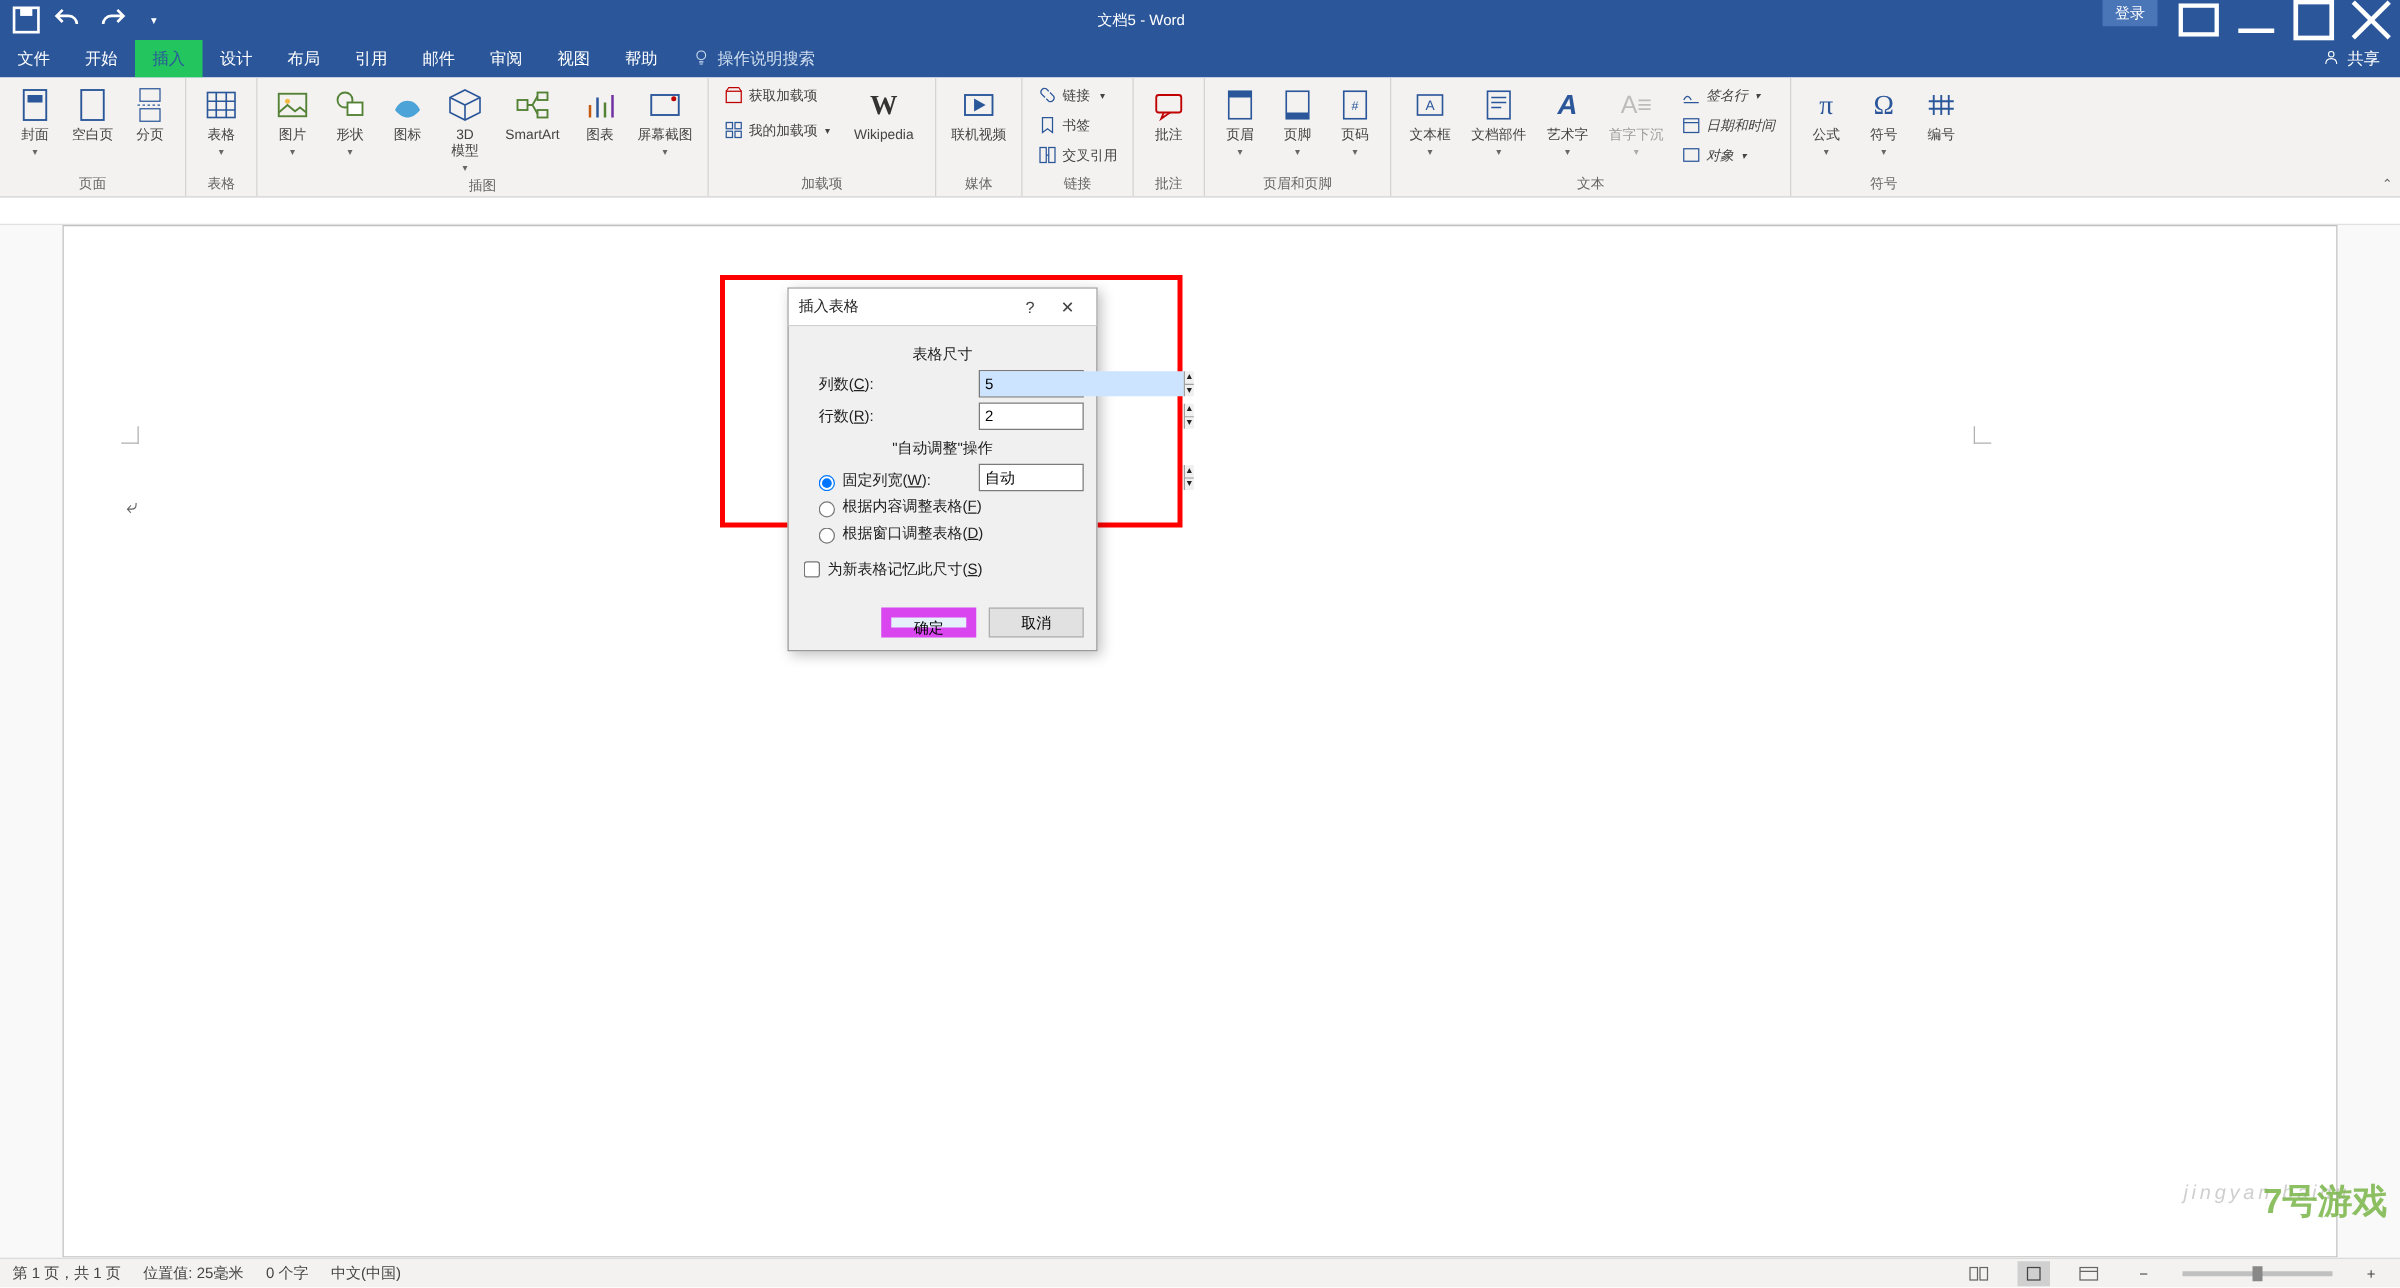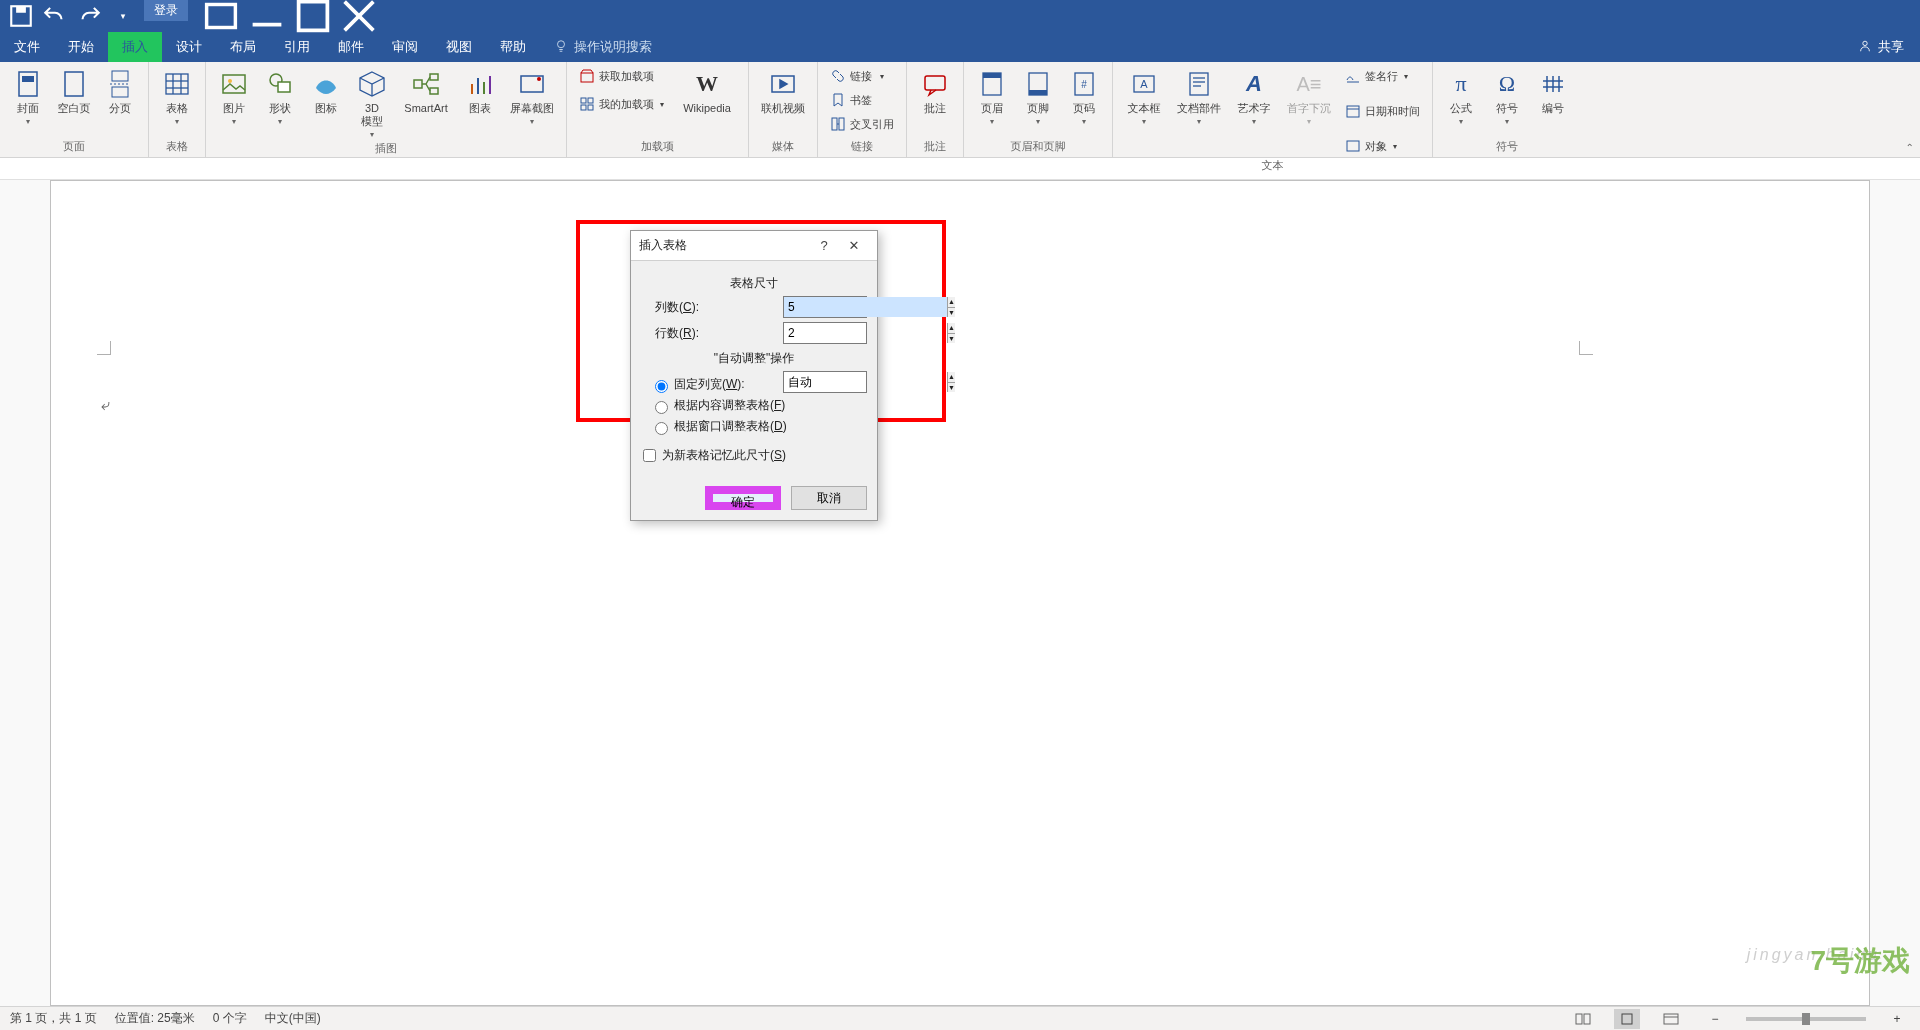--- a/index.html
+++ b/index.html
@@ -105,20 +105,21 @@
           <path d="M12 10a4 4 0 0 0-4-4H3m2-3L2 6l3 3" stroke-width="1.3"></path>
         </svg>
       </div>
     <div class="qat-btn">
         <svg viewBox="0 0 16 16">
           <path d="M4 10a4 4 0 0 1 4-4h5m-2-3 3 3-3 3" stroke-width="1.3"></path>
         </svg>
       </div>
     <div class="qat-btn" style="font-size:9px;">▾</div>
   </div>
+  <div class="title-center">文档5 - Word</div>
   <div class="win-controls">
     <div class="login-btn">登录</div>
     <div class="win-btn">
         <svg viewBox="0 0 16 16">
           <rect x="3" y="4" width="10" height="8" stroke-width="1.2"></rect>
         </svg>
       </div>
     <div class="win-btn">
         <svg viewBox="0 0 16 16">
           <line x1="3" y1="11" x2="13" y2="11" stroke-width="1.3"></line>
@@ -460,21 +461,21 @@
       <div class="big-btn" style="width:50px">
           <div class="ico" style="font-size:22px;font-weight:bold;color:#2b579a;font-style:italic;">A</div>
           <div class="lbl">艺术字</div>
           <div class="drop">▾</div>
         </div>
       <div class="big-btn" style="width:56px;opacity:.5">
           <div class="ico" style="font-size:20px;color:#888;">A≡</div>
           <div class="lbl">首字下沉</div>
           <div class="drop">▾</div>
         </div>
-      <div class="small-row" style="gap:15px;">
+      <div class="small-row" style="gap:4px;font-style:italic;">
         <div class="small-btn">
             <span class="ico">
               <svg viewBox="0 0 16 16" fill="none" stroke="#2b579a">
                 <path d="M2 12c2-4 4-4 6 0M2 14h12"></path>
               </svg>
             </span>
             <span>签名行</span>
             <span style="font-size:8px;margin-left:2px;">▾</span>
           </div>
         <div class="small-btn">

